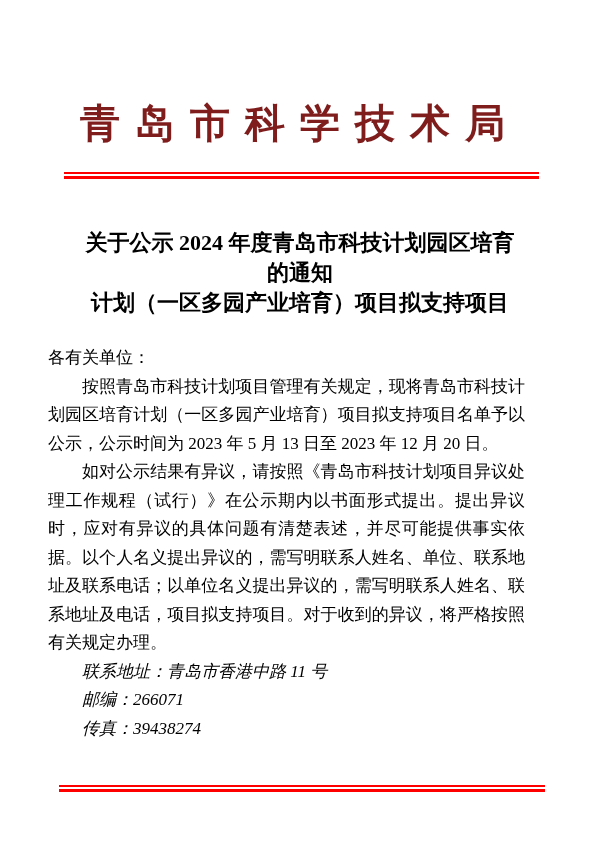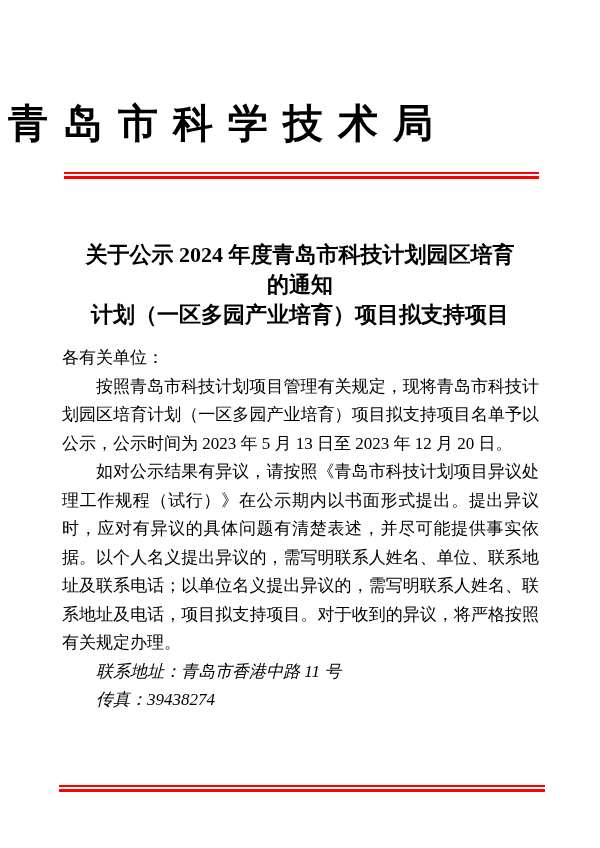--- a/index.html
+++ b/index.html
@@ -15,27 +15,27 @@
     font-family: "Liberation Serif", "DejaVu Serif", serif;
     color: #000000;
     overflow: hidden;
   }
   
   .letterhead {
     position: absolute;
     top: 100px;
     left: 0;
     right: 0;
-    text-align: left;
+    text-align: center;
     font-size: 40px;
     line-height: 48px;
     font-weight: bold;
-    color: #000000;
+    color: #7f1d1d;
     letter-spacing: 15px;
-    padding-left: 8px;
+    padding-left: 0;
     white-space: nowrap;
   }
   
   .rule {
     position: absolute;
     left: 64px;
     right: 61px;
   }
   .rule .line-thin {
     height: 1.5px;
@@ -51,34 +51,34 @@
   }
   .rule-top { top: 172px; }
   .rule-bottom { top: 785px; left: 59px; right: 55px; }
 
   
   .doc-title {
     position: absolute;
     top: 224px;
     left: 40px;
     right: 40px;
-    margin: 16px;
+    margin: 4px;
     text-align: center;
     font-size: 22px;
     line-height: 30px;
     font-weight: bold;
     color: #000000;
   }
   .doc-title .title-line { display: block; }
 
   
   .body-text {
     position: absolute;
     top: 344px;
-    left: 62px;
+    left: 48px;
     width: 477px;
     font-size: 17px;
     line-height: 28.5px;
     text-align: justify;
     text-justify: inter-ideograph;
   }
   .body-text p {
     margin: 0;
     padding: 0;
   }
@@ -110,20 +110,21 @@
 
   <div class="body-text">
     <p class="salutation">各有关单位：</p>
 
     <p class="indent">按照青岛市科技计划项目管理有关规定，现将青岛市科技计划园区培育计划（一区多园产业培育）项目拟支持项目名单予以公示，公示时间为 2023 年 5 月 13 日至 2023 年 12 月 20 日。</p>
 
     <p class="indent">如对公示结果有异议，请按照《青岛市科技计划项目异议处理工作规程（试行）》在公示期内以书面形式提出。提出异议时，应对有异议的具体问题有清楚表述，并尽可能提供事实依据。以个人名义提出异议的，需写明联系人姓名、单位、联系地址及联系电话；以单位名义提出异议的，需写明联系人姓名、联系地址及电话，项目拟支持项目。对于收到的异议，将严格按照有关规定办理。</p>
 
     <p class="contact-line"><span>联系地址：</span><span>青岛市香港中路 11 号</span></p>
 
+    <p class="contact-line"><span>邮编：</span><span>266071</span></p>
 
     <p class="contact-line"><span>传真：</span><span>39438274</span></p>
   </div>
 
   <div class="rule rule-bottom">
     <div class="line-thin"></div>
     <div class="line-gap"></div>
     <div class="line-thick"></div>
   </div>
 

